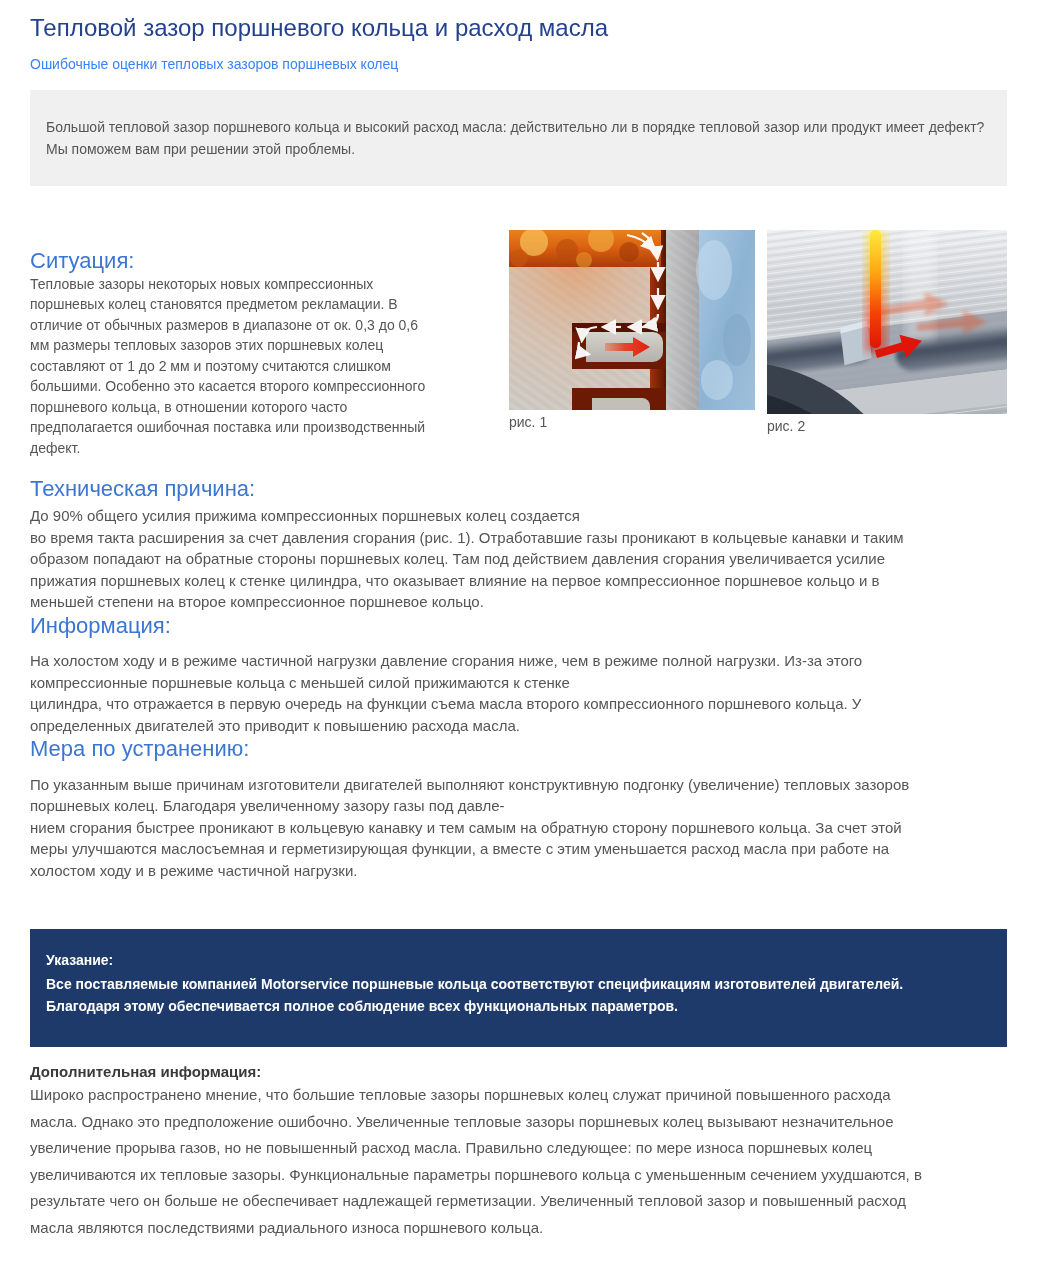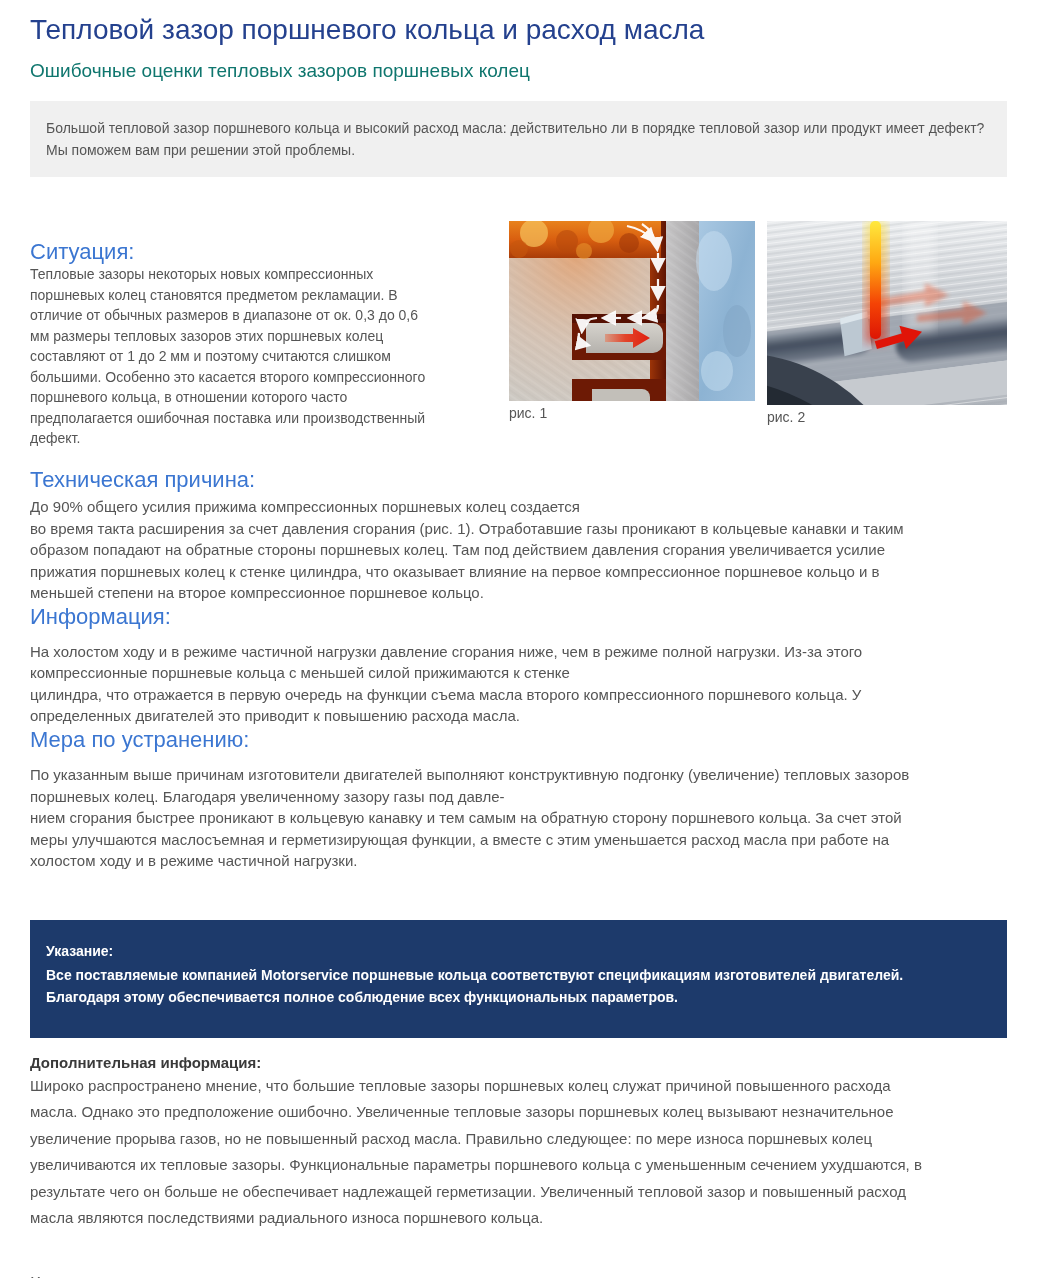--- a/index.html
+++ b/index.html
@@ -1,24 +1,24 @@
 <!DOCTYPE html>
 <html lang="ru"><head>
 <meta charset="utf-8">
 <style>
   html,body{margin:0;padding:0;background:#ffffff;}
   body{font-family:"Liberation Sans","DejaVu Sans",sans-serif;color:#555;}
   .page{width:1037px;box-sizing:border-box;padding:14px 30px 40px 30px;}
 
   .breadcrumb{font-size:13px;color:#666;margin:4px 0 18px 0;}
 
-  h1.page-title{font-size:28px;font-weight:400;color:#24418e;margin:0 0 14px 0;line-height:1.15;}
-  h2.page-subtitle{font-size:19px;font-weight:400;color:#0f766e;margin:0 0 18px 0;line-height:1.2;}
-
-  .intro-box{background:#f0f0f0;padding:16px 16px;font-size:14px;line-height:22px;
+  h1.page-title{font-size:24px;font-weight:400;color:#24418e;margin:0 0 14px 0;line-height:1.15;}
+  h2.page-subtitle{font-size:14px;font-weight:400;color:#3b82f6;margin:0 0 18px 0;line-height:1.2;}
+
+  .intro-box{background:#f0f0f0;padding:26px 16px;font-size:14px;line-height:22px;
              white-space:pre-line;color:#555;margin-bottom:44px;}
 
   h3.section-heading{font-size:22px;font-weight:400;color:#3b76d1;margin:0 0 12px 0;line-height:1.15;}
   .section-gap{margin-top:24px;}
 
   .situation-row{display:flex;gap:26px;align-items:flex-start;}
   .sit-left{flex:1;min-width:0;}
   .sit-left .para{white-space:normal;}
   .sit-left h3{margin-top:18px;margin-bottom:0;}
 

